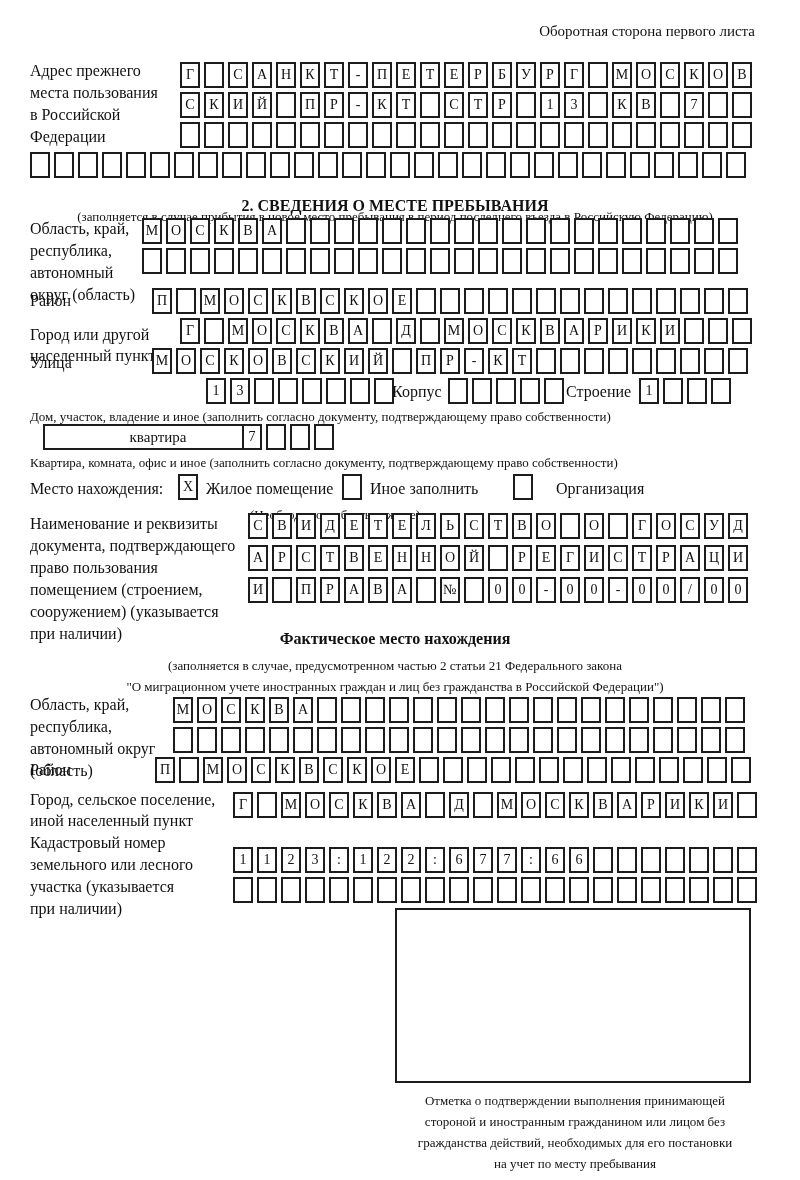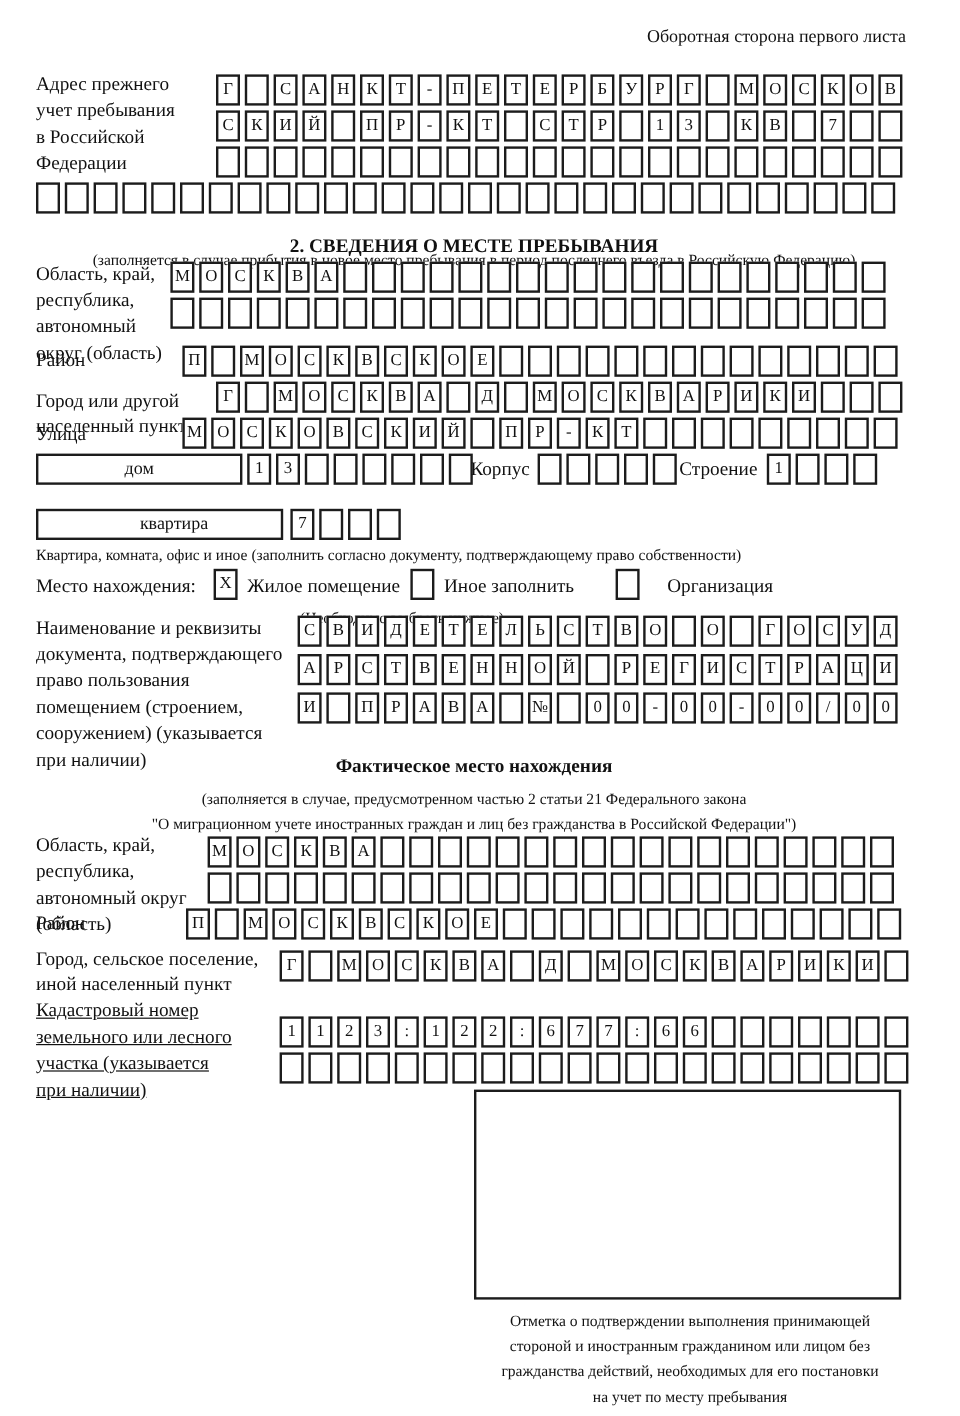--- a/index.html
+++ b/index.html
@@ -29,21 +29,21 @@
   .stampbox { position:absolute; border:2px solid #1c1c1c; background:#fff; }
 </style>
 </head>
 <body>
 
 <div class="page">
 
   <div class="abs right label-sm" style="left:0; top:23px; width:755px;">Оборотная сторона первого листа</div>
 
   <div class="abs label" style="left:30px; top:60px; width:160px;">Адрес прежнего
-учет пребывания
+места пользования
 в Российской
 Федерации</div>
   <div class="cellrow" style="left:180px; top:62px;">
       <div class="cell">Г</div>
       <div class="cell"></div>
       <div class="cell">С</div>
       <div class="cell">А</div>
       <div class="cell">Н</div>
       <div class="cell">К</div>
       <div class="cell">Т</div>
@@ -292,21 +292,20 @@
       <div class="cell"></div>
       <div class="cell"></div>
       <div class="cell"></div>
       <div class="cell"></div>
       <div class="cell"></div>
       <div class="cell"></div>
       <div class="cell"></div>
       <div class="cell"></div>
     </div>
 
-  <div class="labelbox" style="left:30px; top:378px; width:172px;">дом</div>
   <div class="cellrow" style="left:206px; top:378px;">
       <div class="cell">1</div>
       <div class="cell">3</div>
       <div class="cell"></div>
       <div class="cell"></div>
       <div class="cell"></div>
       <div class="cell"></div>
       <div class="cell"></div>
       <div class="cell"></div>
     </div>
@@ -318,22 +317,23 @@
       <div class="cell"></div>
       <div class="cell"></div>
     </div>
   <div class="abs label" style="left:566px; top:381px;">Строение</div>
   <div class="cellrow" style="left:639px; top:378px;">
       <div class="cell">1</div>
       <div class="cell"></div>
       <div class="cell"></div>
       <div class="cell"></div>
     </div>
-
-  <div class="labelbox" style="left:30px; top:424px; width:206px;padding-left:24px;">квартира</div>
+  <div class="abs caption" style="left:30px; top:408px; width:740px;">Дом, участок, владение и иное (заполнить согласно документу, подтверждающему право собственности)</div>
+
+  <div class="labelbox" style="left:43px; top:424px; width:206px;padding-left:24px;">квартира</div>
   <div class="cellrow" style="left:242px; top:424px;">
       <div class="cell">7</div>
       <div class="cell"></div>
       <div class="cell"></div>
       <div class="cell"></div>
     </div>
   <div class="abs caption" style="left:30px; top:454px; width:740px;">Квартира, комната, офис и иное (заполнить согласно документу, подтверждающему право собственности)</div>
 
   <div class="abs label" style="left:30px; top:478px;">Место нахождения:</div>
   <div class="cell abs" style="left:178px; top:474px;">X</div>
@@ -530,21 +530,21 @@
       <div class="cell">К</div>
       <div class="cell">В</div>
       <div class="cell">А</div>
       <div class="cell">Р</div>
       <div class="cell">И</div>
       <div class="cell">К</div>
       <div class="cell">И</div>
       <div class="cell"></div>
     </div>
 
-  <div class="abs label" style="left:30px; top:832px; width:200px;text-decoration:underline;">Кадастровый номер
+  <div class="abs label" style="left:30px; top:832px; width:200px;">Кадастровый номер
 земельного или лесного
 участка (указывается
 при наличии)</div>
   <div class="cellrow" style="left:233px; top:847px;">
       <div class="cell">1</div>
       <div class="cell">1</div>
       <div class="cell">2</div>
       <div class="cell">3</div>
       <div class="cell">:</div>
       <div class="cell">1</div>

